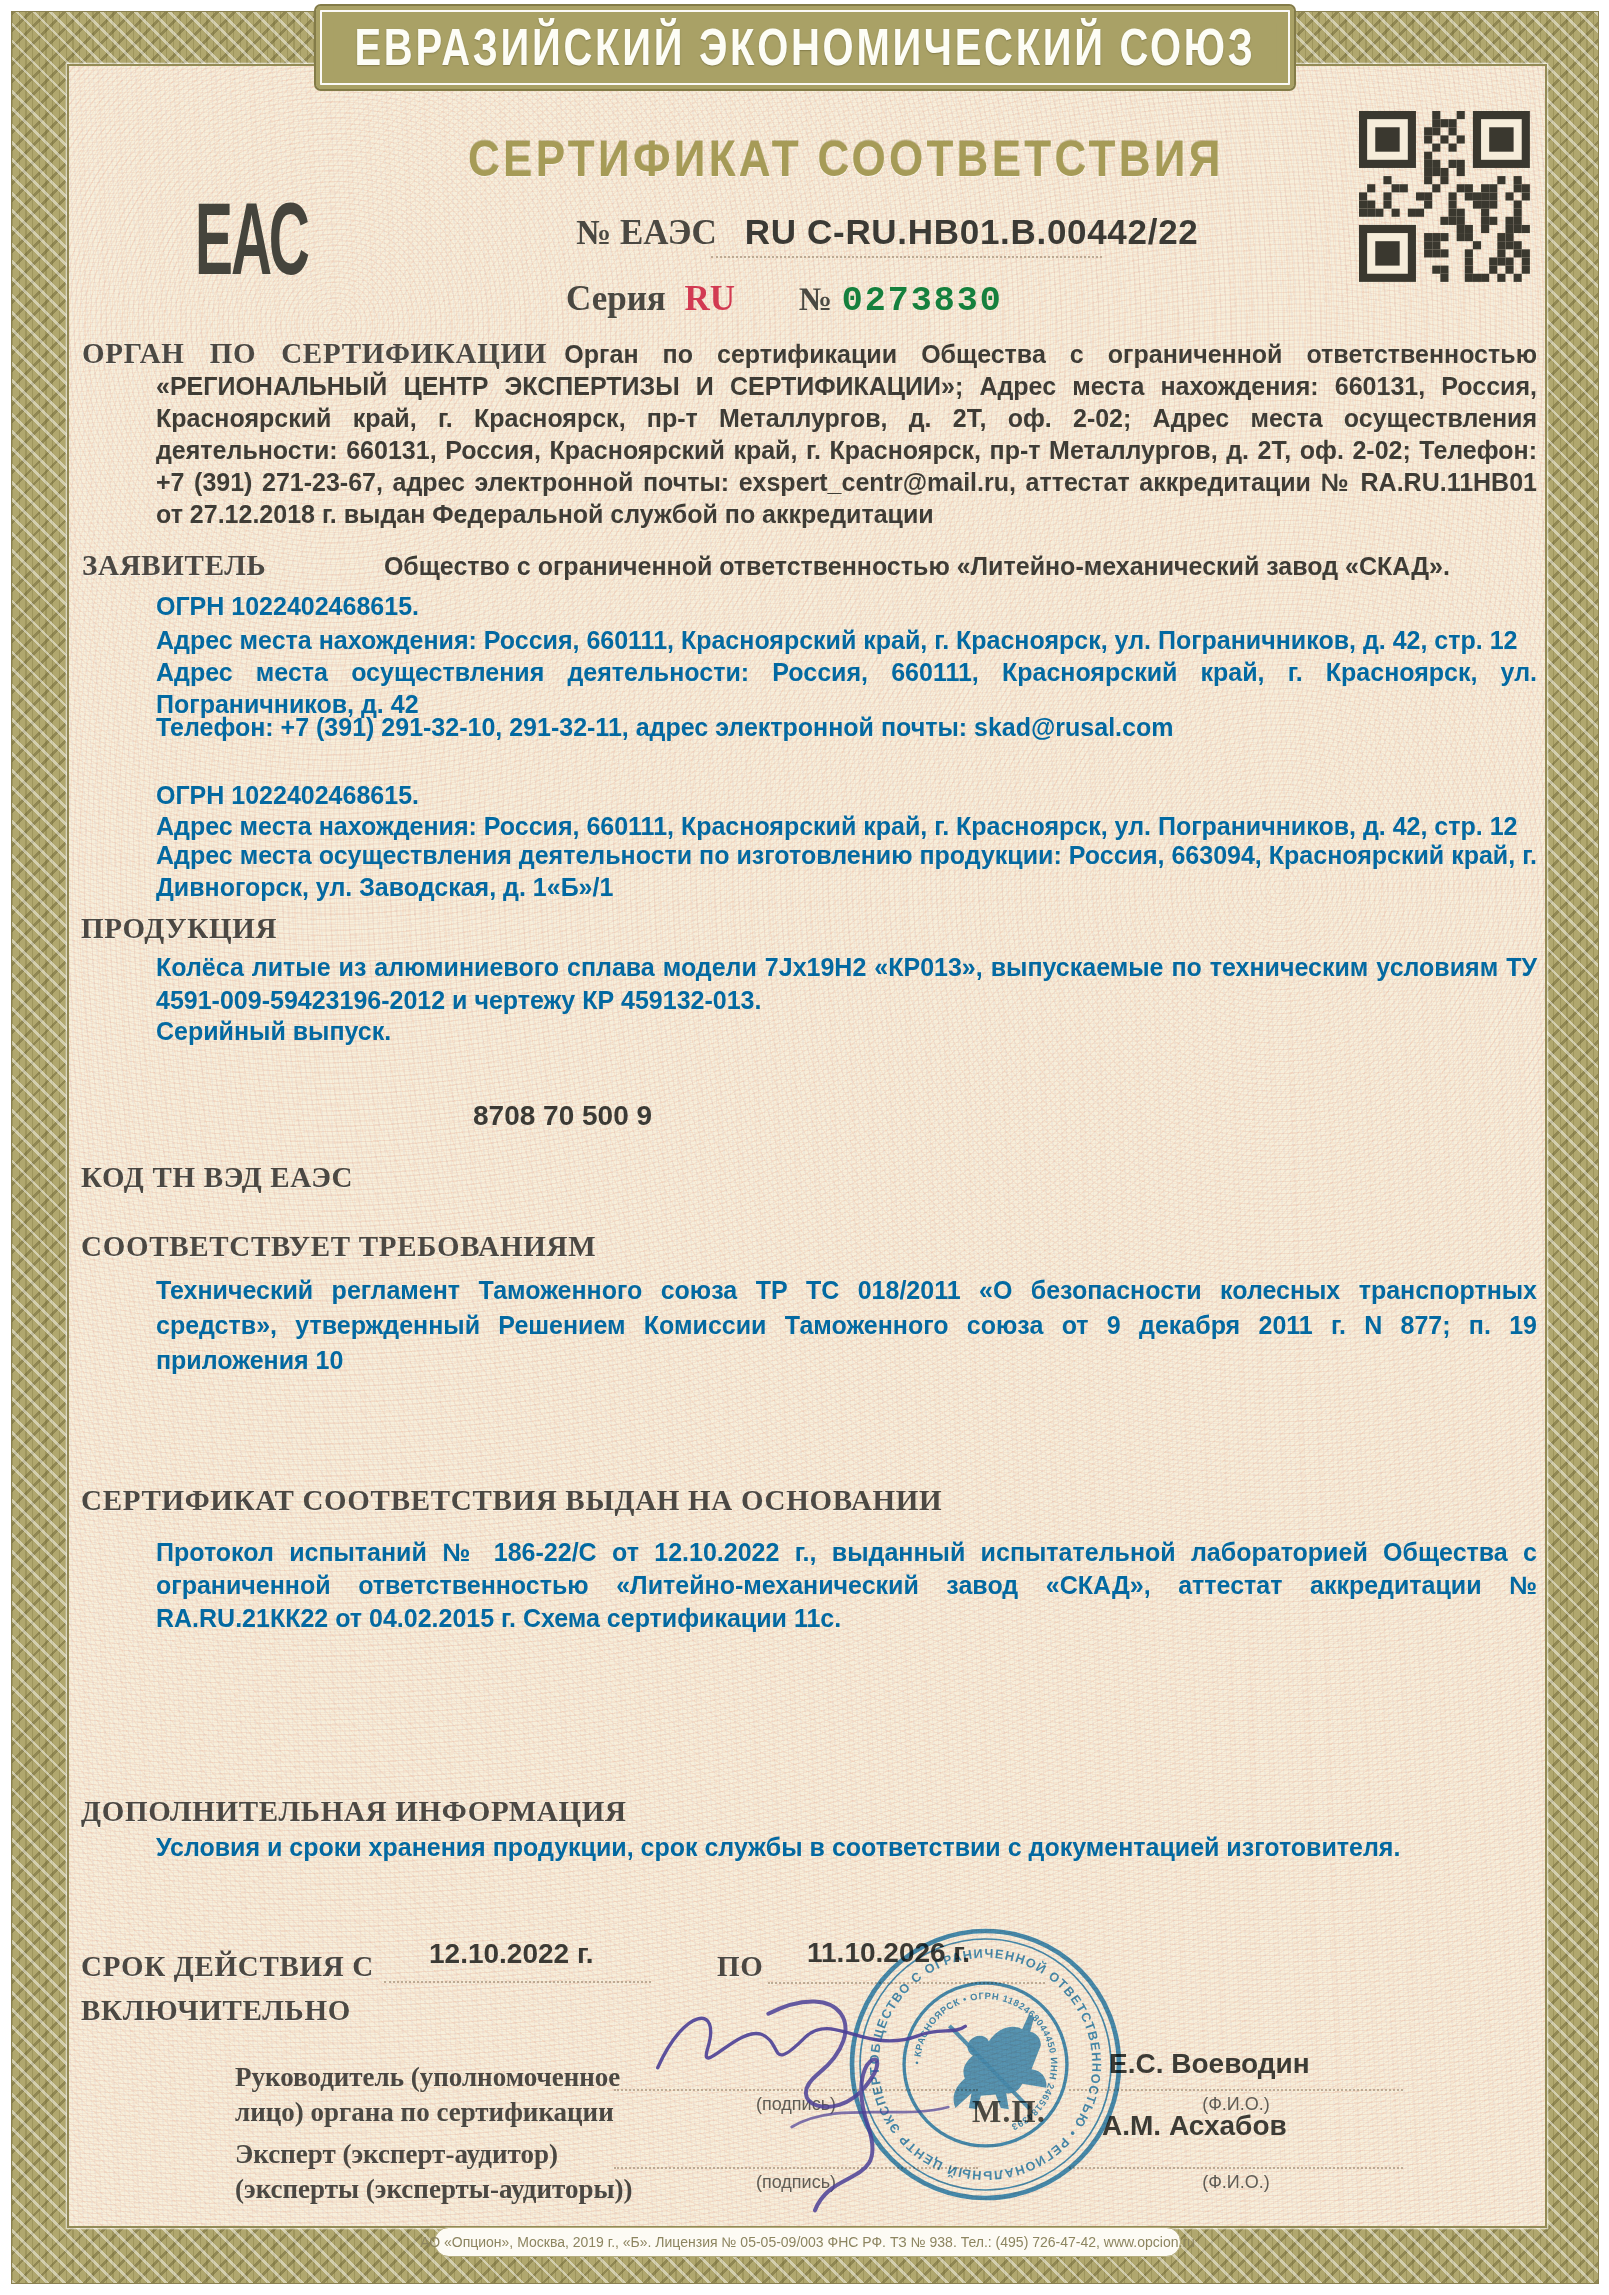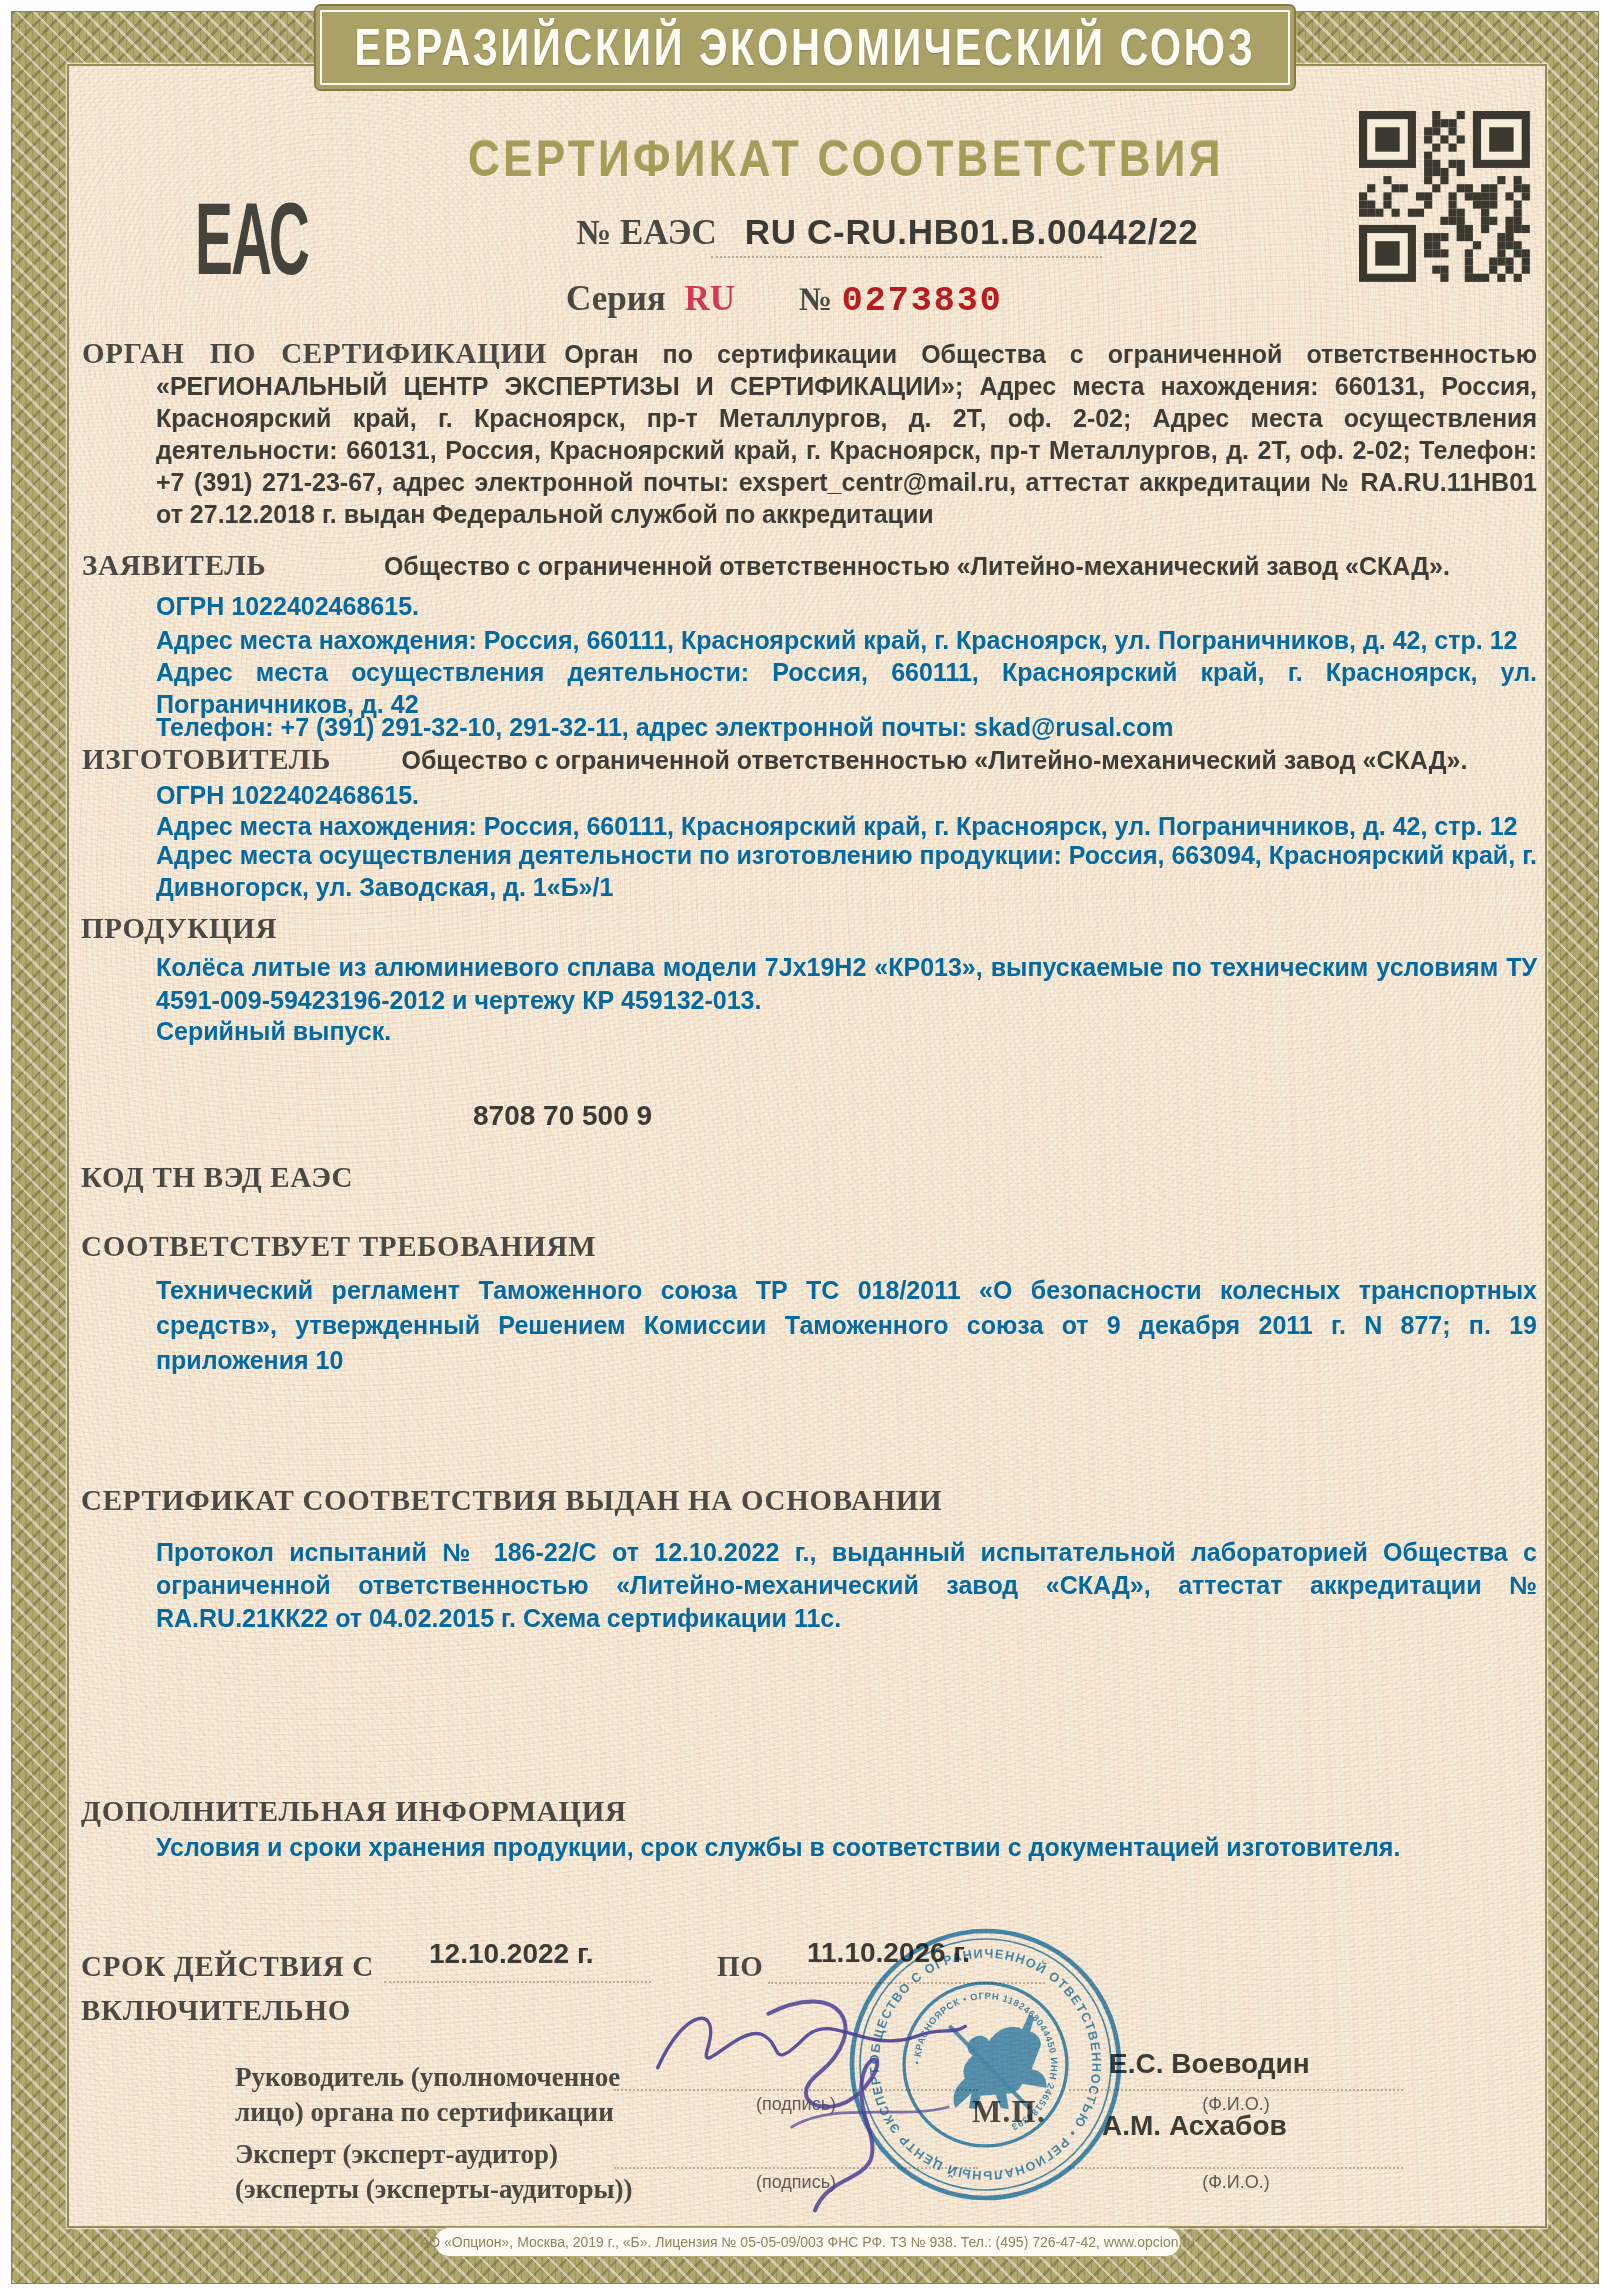--- a/index.html
+++ b/index.html
@@ -33,21 +33,21 @@
   .title{left:468px;top:131px;width:735px;text-align:center;color:#a69b57;font-weight:900;
     font-size:44px;letter-spacing:3.3px;white-space:nowrap;transform:scaleY(1.12);transform-origin:top center;
     text-shadow:0 1.3px 0 rgba(255,255,255,.45), 0 -0.7px 0 rgba(120,110,50,.35);}
   .no-line{left:576px;top:212px;white-space:nowrap;}
   .no-label{font-family:"Liberation Serif",serif;font-size:35px;font-weight:700;color:#4a4842;}
   .no-value{font-size:35px;font-weight:700;color:#3b3a35;margin-left:28px;letter-spacing:0.7px;}
   .series-line{left:566px;top:279px;white-space:nowrap;}
   .series-label{font-family:"Liberation Serif",serif;font-size:35px;font-weight:700;color:#4a4842;}
   .series-value{font-family:"Liberation Serif",serif;font-size:35px;font-weight:700;color:#d23a52;margin-left:18.7px;}
   .series-no{font-family:"Liberation Serif",serif;font-size:33px;font-weight:700;color:#4a4842;margin-left:64px;}
-  .series-num{font-family:"Liberation Mono",monospace;font-size:35px;font-weight:700;color:#b91c1c;margin-left:9.4px;letter-spacing:2px;}
+  .series-num{font-family:"Liberation Mono",monospace;font-size:35px;font-weight:700;color:#15803d;margin-left:9.4px;letter-spacing:2px;}
   
   .block{left:156px;width:1381px;text-indent:-74px;text-align:justify;
     font-weight:700;font-size:25px;line-height:32px;color:#3e3c36;}
   .h{font-family:"Liberation Serif",serif;font-weight:700;font-size:29px;color:#4b4843;
     letter-spacing:0.7px;padding-right:17.4px;text-shadow:0 0.7px 0 rgba(255,255,255,.35);}
   .head{font-family:"Liberation Serif",serif;font-weight:700;font-size:29px;color:#4b4843;
     letter-spacing:0.7px;text-shadow:0 0.7px 0 rgba(255,255,255,.35);white-space:nowrap;}
   .line{left:156px;width:1381px;text-align:justify;font-weight:700;font-size:25px;line-height:32px;color:#0369a1;}
   .gap{display:inline-block;}
   .val{font-weight:700;font-size:28px;color:#3b3a35;white-space:nowrap;}
@@ -224,23 +224,20 @@
   </div>
 
   <div class="abs block" style="top:549px;">
     <span class="h">ЗАЯВИТЕЛЬ</span><span class="gap" style="width:100px"></span><span>Общество с ограниченной ответственностью «Литейно-механический завод «СКАД».</span>
   </div>
   <div class="abs line" style="top:590px;">ОГРН 1022402468615.</div>
   <div class="abs line" style="top:624px;">Адрес места нахождения: Россия, 660111, Красноярский край, г. Красноярск, ул. Пограничников, д. 42, стр. 12</div>
   <div class="abs line" style="top:656px;">Адрес места осуществления деятельности: Россия, 660111, Красноярский край, г. Красноярск, ул. Пограничников, д. 42</div>
   <div class="abs line" style="top:711px;">Телефон: +7 (391) 291-32-10, 291-32-11, адрес электронной почты: skad@rusal.com</div>
 
-  <div class="abs block" style="top:743px;">
-    <span class="h">ИЗГОТОВИТЕЛЬ</span><span class="gap" style="width:53px"></span><span>Общество с ограниченной ответственностью «Литейно-механический завод «СКАД».</span>
-  </div>
   <div class="abs line" style="top:779px;">ОГРН 1022402468615.</div>
   <div class="abs line" style="top:810px;">Адрес места нахождения: Россия, 660111, Красноярский край, г. Красноярск, ул. Пограничников, д. 42, стр. 12</div>
   <div class="abs line" style="top:839px;">Адрес места осуществления деятельности по изготовлению продукции: Россия, 663094, Красноярский край, г. Дивногорск, ул. Заводская, д. 1«Б»/1</div>
 
   <div class="abs head" style="left:81px;top:912px;">ПРОДУКЦИЯ</div>
   <div class="abs line" style="top:951px;line-height:33px;">Колёса литые из алюминиевого сплава модели 7Jx19H2 «КР013», выпускаемые по техническим условиям ТУ 4591-009-59423196-2012 и чертежу КР 459132-013.</div>
   <div class="abs line" style="top:1015px;">Серийный выпуск.</div>
 
   <div class="abs head" style="left:81px;top:1161px;">КОД ТН ВЭД ЕАЭС</div>
   <div class="abs val" style="left:473px;top:1100px;">8708 70 500 9</div>

